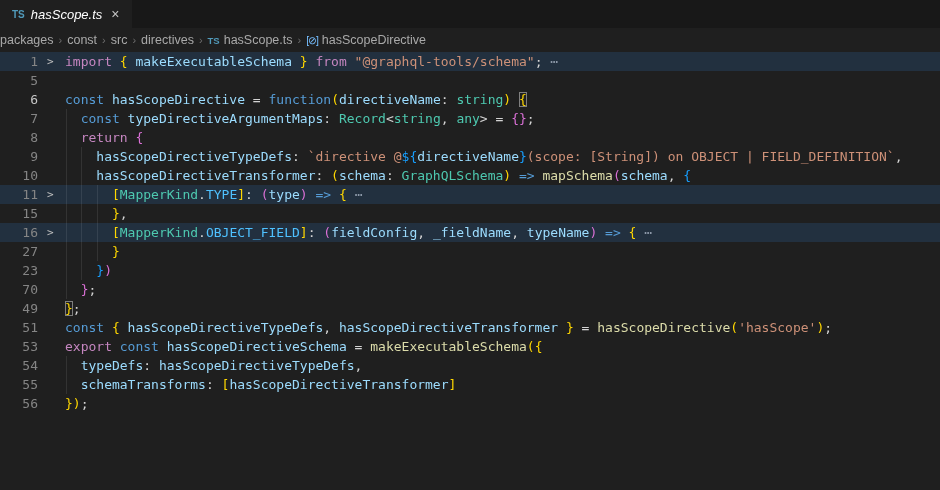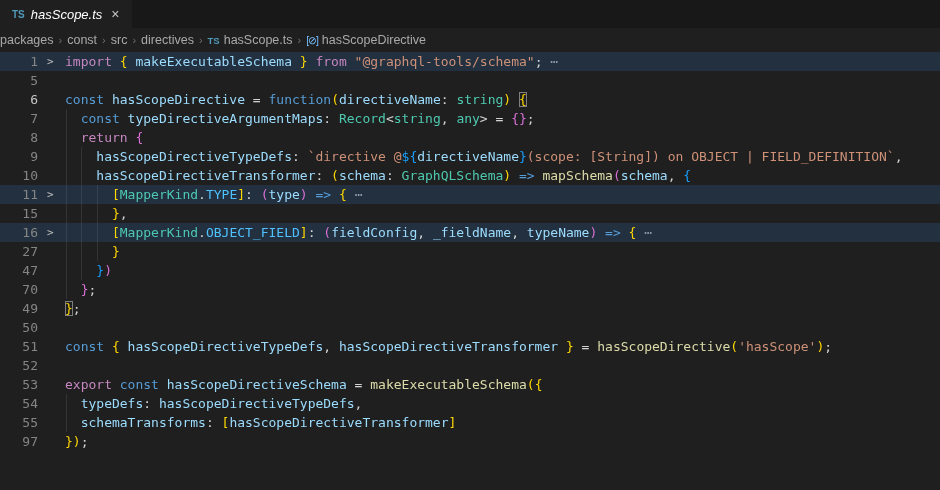--- a/index.html
+++ b/index.html
@@ -81,25 +81,23 @@
       <div class="line"><span class="ln">5</span><span class="chev"> </span><span class="code"></span></div>
       <div class="line"><span class="ln active">6</span><span class="chev"> </span><span class="code"><span class="tok" style="color: rgb(86, 156, 214);">const</span><span class="tok" style="color: rgb(156, 220, 254);"> hasScopeDirective </span><span class="tok" style="color: rgb(212, 212, 212);">= </span><span class="tok" style="color: rgb(86, 156, 214);">function</span><span class="tok" style="color: rgb(255, 215, 0);">(</span><span class="tok" style="color: rgb(156, 220, 254);">directiveName</span><span class="tok" style="color: rgb(212, 212, 212);">: </span><span class="tok" style="color: rgb(78, 201, 176);">string</span><span class="tok" style="color: rgb(255, 215, 0);">)</span><span class="tok" style="color: rgb(212, 212, 212);"> </span><span class="tok box" style="color: rgb(255, 215, 0);">{</span></span></div>
       <div class="line"><div class="guide" style="left: 65.5px;"></div><span class="ln">7</span><span class="chev"> </span><span class="code"><span class="tok" style="color: rgb(212, 212, 212);">  </span><span class="tok" style="color: rgb(86, 156, 214);">const</span><span class="tok" style="color: rgb(156, 220, 254);"> typeDirectiveArgumentMaps</span><span class="tok" style="color: rgb(212, 212, 212);">: </span><span class="tok" style="color: rgb(78, 201, 176);">Record</span><span class="tok" style="color: rgb(212, 212, 212);">&lt;</span><span class="tok" style="color: rgb(78, 201, 176);">string</span><span class="tok" style="color: rgb(212, 212, 212);">, </span><span class="tok" style="color: rgb(78, 201, 176);">any</span><span class="tok" style="color: rgb(212, 212, 212);">&gt; = </span><span class="tok" style="color: rgb(218, 112, 214);">{}</span><span class="tok" style="color: rgb(212, 212, 212);">;</span></span></div>
       <div class="line"><div class="guide" style="left: 65.5px;"></div><span class="ln">8</span><span class="chev"> </span><span class="code"><span class="tok" style="color: rgb(212, 212, 212);">  </span><span class="tok" style="color: rgb(197, 134, 192);">return</span><span class="tok" style="color: rgb(212, 212, 212);"> </span><span class="tok" style="color: rgb(218, 112, 214);">{</span></span></div>
       <div class="line"><div class="guide" style="left: 65.5px;"></div><div class="guide" style="left: 81.15px;"></div><span class="ln">9</span><span class="chev"> </span><span class="code"><span class="tok" style="color: rgb(156, 220, 254);">    hasScopeDirectiveTypeDefs</span><span class="tok" style="color: rgb(212, 212, 212);">: </span><span class="tok" style="color: rgb(206, 145, 120);">`directive @</span><span class="tok" style="color: rgb(23, 159, 255);">${</span><span class="tok" style="color: rgb(156, 220, 254);">directiveName</span><span class="tok" style="color: rgb(23, 159, 255);">}</span><span class="tok" style="color: rgb(206, 145, 120);">(scope: [String]) on OBJECT | FIELD_DEFINITION`</span><span class="tok" style="color: rgb(212, 212, 212);">,</span></span></div>
       <div class="line"><div class="guide" style="left: 65.5px;"></div><div class="guide" style="left: 81.15px;"></div><span class="ln">10</span><span class="chev"> </span><span class="code"><span class="tok" style="color: rgb(156, 220, 254);">    hasScopeDirectiveTransformer</span><span class="tok" style="color: rgb(212, 212, 212);">: </span><span class="tok" style="color: rgb(255, 215, 0);">(</span><span class="tok" style="color: rgb(156, 220, 254);">schema</span><span class="tok" style="color: rgb(212, 212, 212);">: </span><span class="tok" style="color: rgb(78, 201, 176);">GraphQLSchema</span><span class="tok" style="color: rgb(255, 215, 0);">)</span><span class="tok" style="color: rgb(212, 212, 212);"> </span><span class="tok" style="color: rgb(86, 156, 214);">=&gt;</span><span class="tok" style="color: rgb(212, 212, 212);"> </span><span class="tok" style="color: rgb(220, 220, 170);">mapSchema</span><span class="tok" style="color: rgb(218, 112, 214);">(</span><span class="tok" style="color: rgb(156, 220, 254);">schema</span><span class="tok" style="color: rgb(212, 212, 212);">, </span><span class="tok" style="color: rgb(23, 159, 255);">{</span></span></div>
       <div class="line hl"><div class="guide" style="left: 65.5px;"></div><div class="guide" style="left: 81.15px;"></div><div class="guide" style="left: 96.8px;"></div><span class="ln">11</span><span class="chev">&gt;</span><span class="code"><span class="tok" style="color: rgb(212, 212, 212);">      </span><span class="tok" style="color: rgb(255, 215, 0);">[</span><span class="tok" style="color: rgb(78, 201, 176);">MapperKind</span><span class="tok" style="color: rgb(212, 212, 212);">.</span><span class="tok" style="color: rgb(79, 193, 255);">TYPE</span><span class="tok" style="color: rgb(255, 215, 0);">]</span><span class="tok" style="color: rgb(212, 212, 212);">: </span><span class="tok" style="color: rgb(218, 112, 214);">(</span><span class="tok" style="color: rgb(156, 220, 254);">type</span><span class="tok" style="color: rgb(218, 112, 214);">)</span><span class="tok" style="color: rgb(212, 212, 212);"> </span><span class="tok" style="color: rgb(86, 156, 214);">=&gt;</span><span class="tok" style="color: rgb(212, 212, 212);"> </span><span class="tok" style="color: rgb(255, 215, 0);">{</span><span class="tok" style="color: rgb(140, 152, 168);"> ⋯</span></span></div>
       <div class="line"><div class="guide" style="left: 65.5px;"></div><div class="guide" style="left: 81.15px;"></div><div class="guide" style="left: 96.8px;"></div><span class="ln">15</span><span class="chev"> </span><span class="code"><span class="tok" style="color: rgb(212, 212, 212);">      </span><span class="tok" style="color: rgb(255, 215, 0);">}</span><span class="tok" style="color: rgb(212, 212, 212);">,</span></span></div>
       <div class="line hl"><div class="guide" style="left: 65.5px;"></div><div class="guide" style="left: 81.15px;"></div><div class="guide" style="left: 96.8px;"></div><span class="ln">16</span><span class="chev">&gt;</span><span class="code"><span class="tok" style="color: rgb(212, 212, 212);">      </span><span class="tok" style="color: rgb(255, 215, 0);">[</span><span class="tok" style="color: rgb(78, 201, 176);">MapperKind</span><span class="tok" style="color: rgb(212, 212, 212);">.</span><span class="tok" style="color: rgb(79, 193, 255);">OBJECT_FIELD</span><span class="tok" style="color: rgb(255, 215, 0);">]</span><span class="tok" style="color: rgb(212, 212, 212);">: </span><span class="tok" style="color: rgb(218, 112, 214);">(</span><span class="tok" style="color: rgb(156, 220, 254);">fieldConfig</span><span class="tok" style="color: rgb(212, 212, 212);">, </span><span class="tok" style="color: rgb(156, 220, 254);">_fieldName</span><span class="tok" style="color: rgb(212, 212, 212);">, </span><span class="tok" style="color: rgb(156, 220, 254);">typeName</span><span class="tok" style="color: rgb(218, 112, 214);">)</span><span class="tok" style="color: rgb(212, 212, 212);"> </span><span class="tok" style="color: rgb(86, 156, 214);">=&gt;</span><span class="tok" style="color: rgb(212, 212, 212);"> </span><span class="tok" style="color: rgb(255, 215, 0);">{</span><span class="tok" style="color: rgb(140, 152, 168);"> ⋯</span></span></div>
       <div class="line"><div class="guide" style="left: 65.5px;"></div><div class="guide" style="left: 81.15px;"></div><div class="guide" style="left: 96.8px;"></div><span class="ln">27</span><span class="chev"> </span><span class="code"><span class="tok" style="color: rgb(212, 212, 212);">      </span><span class="tok" style="color: rgb(255, 215, 0);">}</span></span></div>
-      <div class="line"><div class="guide" style="left: 65.5px;"></div><div class="guide" style="left: 81.15px;"></div><span class="ln">47</span><span class="chev"> </span><span class="code"><span class="tok" style="color: rgb(212, 212, 212);">    </span><span class="tok" style="color: rgb(23, 159, 255);">}</span><span class="tok" style="color: rgb(218, 112, 214);">)</span></span></div>
+      <div class="line"><div class="guide" style="left: 65.5px;"></div><div class="guide" style="left: 81.15px;"></div><span class="ln">23</span><span class="chev"> </span><span class="code"><span class="tok" style="color: rgb(212, 212, 212);">    </span><span class="tok" style="color: rgb(23, 159, 255);">}</span><span class="tok" style="color: rgb(218, 112, 214);">)</span></span></div>
       <div class="line"><div class="guide" style="left: 65.5px;"></div><span class="ln">70</span><span class="chev"> </span><span class="code"><span class="tok" style="color: rgb(212, 212, 212);">  </span><span class="tok" style="color: rgb(218, 112, 214);">}</span><span class="tok" style="color: rgb(212, 212, 212);">;</span></span></div>
       <div class="line"><span class="ln">49</span><span class="chev"> </span><span class="code"><span class="tok box" style="color: rgb(255, 215, 0);">}</span><span class="tok" style="color: rgb(212, 212, 212);">;</span></span></div>
-      <div class="line"><span class="ln">50</span><span class="chev"> </span><span class="code"></span></div>
       <div class="line"><span class="ln">51</span><span class="chev"> </span><span class="code"><span class="tok" style="color: rgb(86, 156, 214);">const</span><span class="tok" style="color: rgb(212, 212, 212);"> </span><span class="tok" style="color: rgb(255, 215, 0);">{</span><span class="tok" style="color: rgb(156, 220, 254);"> hasScopeDirectiveTypeDefs</span><span class="tok" style="color: rgb(212, 212, 212);">, </span><span class="tok" style="color: rgb(156, 220, 254);">hasScopeDirectiveTransformer </span><span class="tok" style="color: rgb(255, 215, 0);">}</span><span class="tok" style="color: rgb(212, 212, 212);"> = </span><span class="tok" style="color: rgb(220, 220, 170);">hasScopeDirective</span><span class="tok" style="color: rgb(255, 215, 0);">(</span><span class="tok" style="color: rgb(206, 145, 120);">'hasScope'</span><span class="tok" style="color: rgb(255, 215, 0);">)</span><span class="tok" style="color: rgb(212, 212, 212);">;</span></span></div>
-      <div class="line"><span class="ln">52</span><span class="chev"> </span><span class="code"></span></div>
       <div class="line"><span class="ln">53</span><span class="chev"> </span><span class="code"><span class="tok" style="color: rgb(197, 134, 192);">export</span><span class="tok" style="color: rgb(212, 212, 212);"> </span><span class="tok" style="color: rgb(86, 156, 214);">const</span><span class="tok" style="color: rgb(156, 220, 254);"> hasScopeDirectiveSchema </span><span class="tok" style="color: rgb(212, 212, 212);">= </span><span class="tok" style="color: rgb(220, 220, 170);">makeExecutableSchema</span><span class="tok" style="color: rgb(255, 215, 0);">(</span><span class="tok" style="color: rgb(255, 215, 0);">{</span></span></div>
       <div class="line"><div class="guide" style="left: 65.5px;"></div><span class="ln">54</span><span class="chev"> </span><span class="code"><span class="tok" style="color: rgb(156, 220, 254);">  typeDefs</span><span class="tok" style="color: rgb(212, 212, 212);">: </span><span class="tok" style="color: rgb(156, 220, 254);">hasScopeDirectiveTypeDefs</span><span class="tok" style="color: rgb(212, 212, 212);">,</span></span></div>
       <div class="line"><div class="guide" style="left: 65.5px;"></div><span class="ln">55</span><span class="chev"> </span><span class="code"><span class="tok" style="color: rgb(156, 220, 254);">  schemaTransforms</span><span class="tok" style="color: rgb(212, 212, 212);">: </span><span class="tok" style="color: rgb(255, 215, 0);">[</span><span class="tok" style="color: rgb(156, 220, 254);">hasScopeDirectiveTransformer</span><span class="tok" style="color: rgb(255, 215, 0);">]</span></span></div>
-      <div class="line"><span class="ln">97</span><span class="chev"> </span><span class="code"><span class="tok" style="color: rgb(255, 215, 0);">}</span><span class="tok" style="color: rgb(255, 215, 0);">)</span><span class="tok" style="color: rgb(212, 212, 212);">;</span></span></div>
+      <div class="line"><span class="ln">56</span><span class="chev"> </span><span class="code"><span class="tok" style="color: rgb(255, 215, 0);">}</span><span class="tok" style="color: rgb(255, 215, 0);">)</span><span class="tok" style="color: rgb(212, 212, 212);">;</span></span></div>
     </div>
 
 </div>
 
 </body></html>

